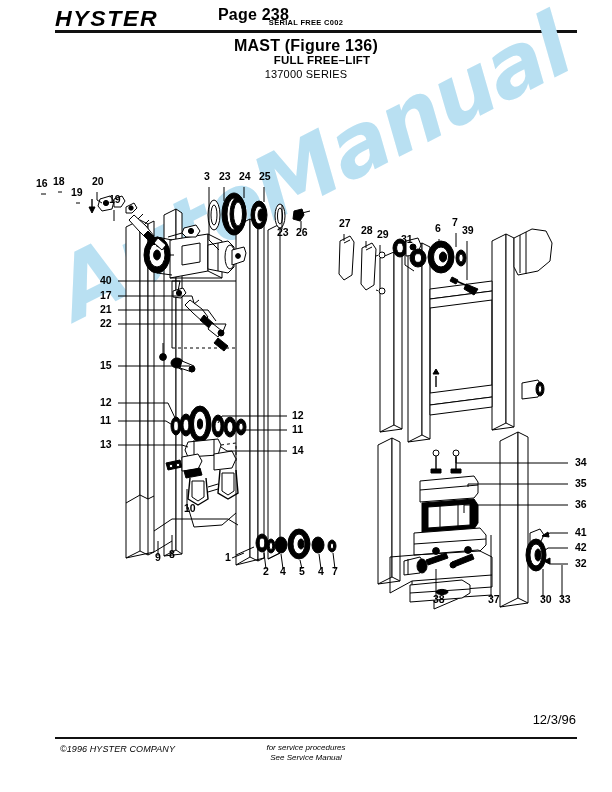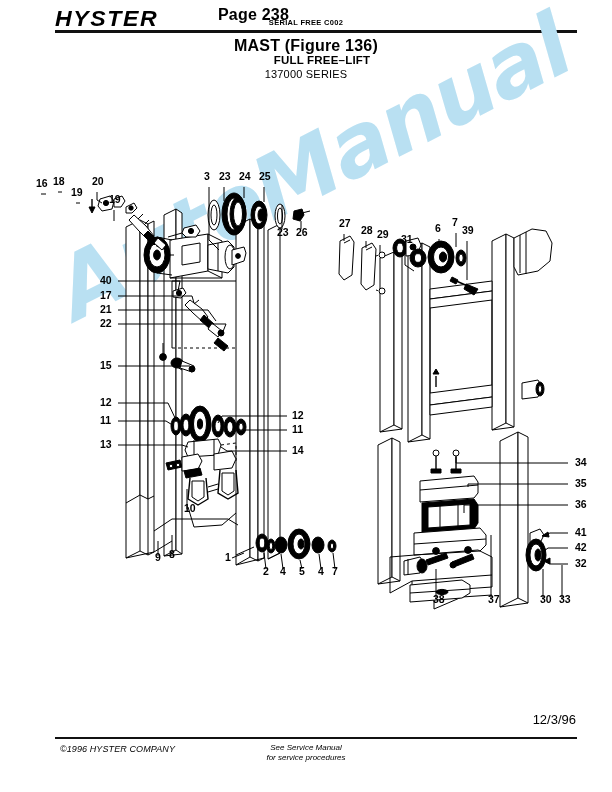--- a/index.html
+++ b/index.html
@@ -515,18 +515,18 @@
       <text class="cal" x="518" y="508">30</text>
       <text class="cal" x="537" y="508">33</text>
     </g>
 
   </svg>
   </div>
 
   <div class="rule-bot"></div>
   <div class="copy">©1996 HYSTER COMPANY</div>
   <div class="see-manual">
+    <div>for service procedures</div>
     <div>See Service Manual</div>
-    <div>for service procedures</div>
   </div>
   <div class="date">12/3/96</div>
 
 </div>
 
 </body></html>

